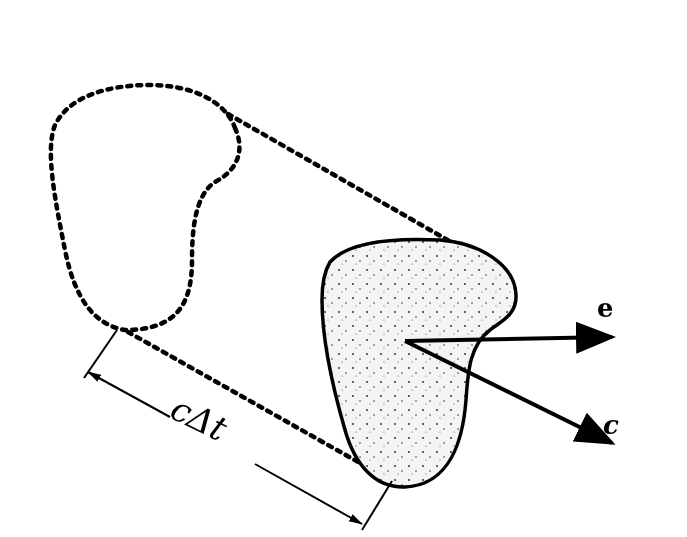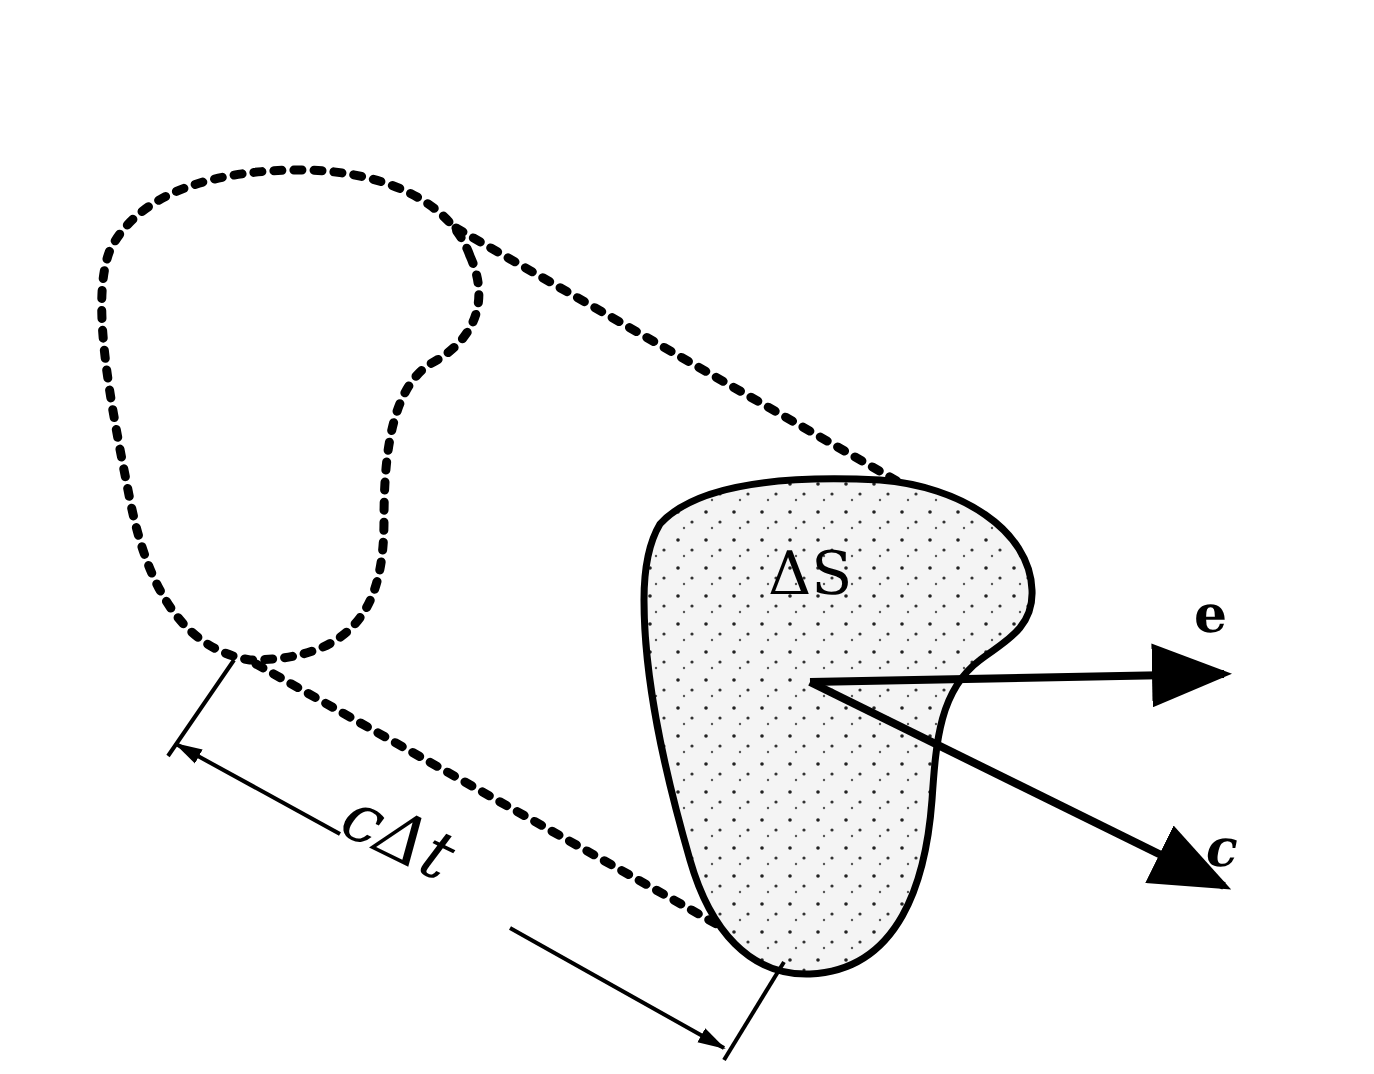--- a/index.html
+++ b/index.html
@@ -57,17 +57,16 @@
 
     <line x1="405" y1="341" x2="612" y2="443" stroke="#000" stroke-width="4" marker-end="url(#arrowBig)"></line>
 
     <line x1="117" y1="330" x2="84" y2="378" stroke="#000" stroke-width="2"></line>
     <line x1="392" y1="481" x2="362" y2="530" stroke="#000" stroke-width="2"></line>
 
     <line x1="170" y1="417" x2="88" y2="372" stroke="#000" stroke-width="2" marker-end="url(#arrowSmall)"></line>
     <line x1="255" y1="464" x2="362" y2="524" stroke="#000" stroke-width="2" marker-end="url(#arrowSmall)"></line>
   </svg>
 
-  <div class="lbl lbl-ds">ΔS</div>
   <div class="lbl lbl-e">e</div>
   <div class="lbl lbl-c">c</div>
   <div class="lbl lbl-cdt">cΔt</div>
 </div>
 
 </body></html>

